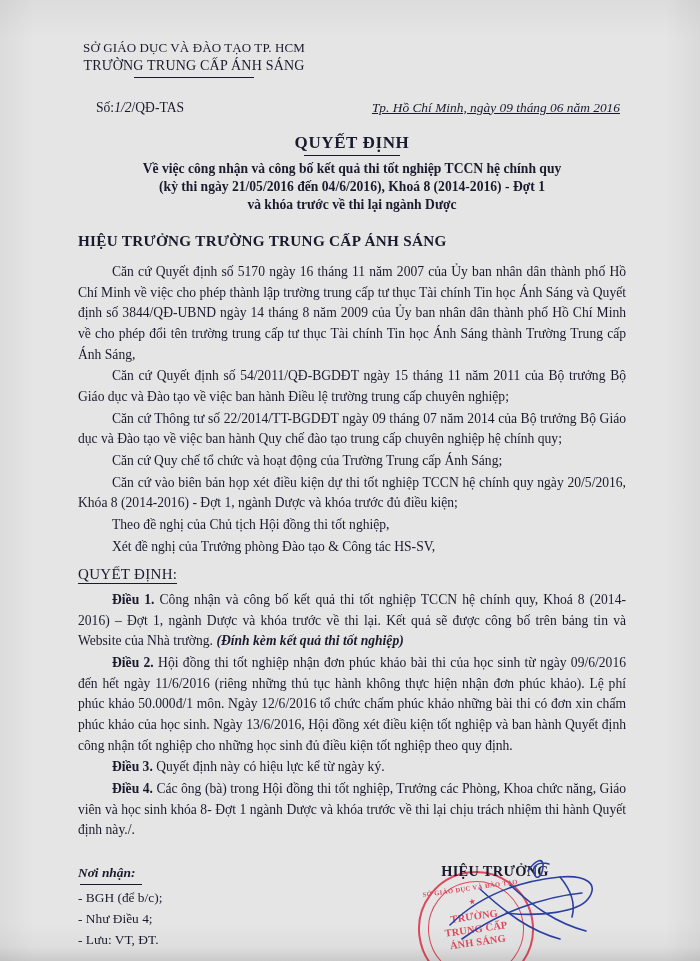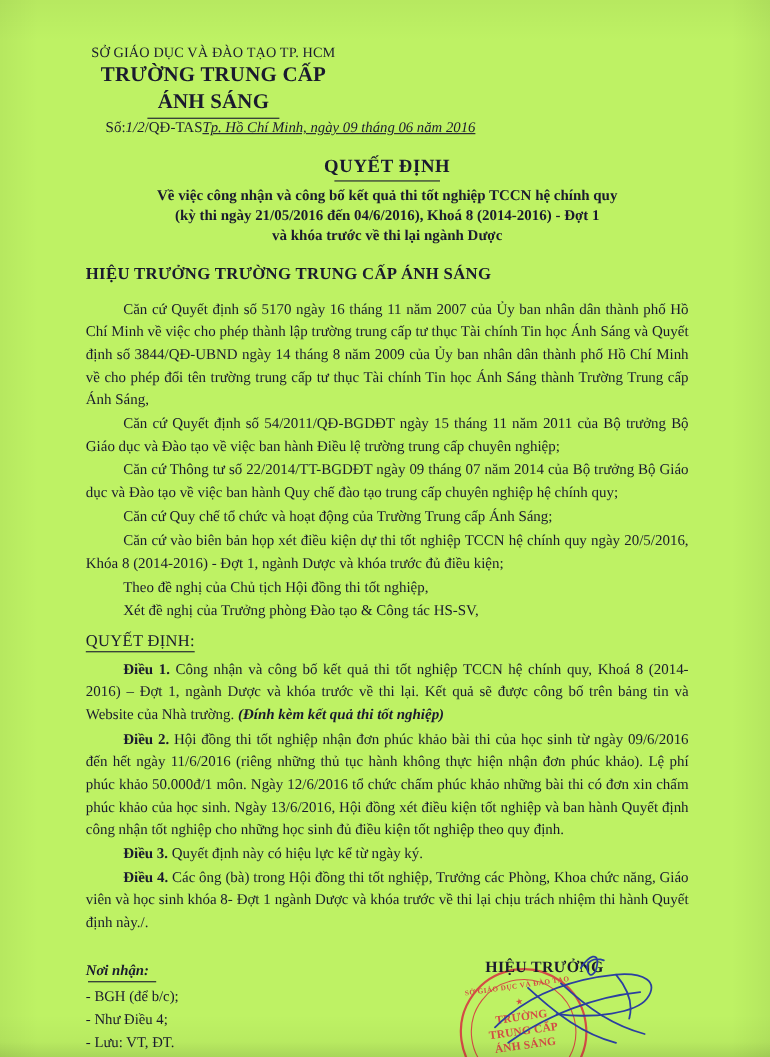--- a/index.html
+++ b/index.html
@@ -11,21 +11,21 @@
     width: 700px;
     height: 961px;
     position: relative;
     font-family: "Liberation Serif", serif;
     color: #1a1a2e;
     overflow: hidden;
   }
   .page {
     position: absolute;
     inset: 0;
-    background: #bef264;
+    background: #e5e5e5;
   }
   
   .page::before {
     content: "";
     position: absolute;
     inset: 0;
     background:
       linear-gradient(to right, rgba(0,0,0,0.045), rgba(0,0,0,0) 5%, rgba(0,0,0,0) 95%, rgba(0,0,0,0.05)),
       linear-gradient(to bottom, rgba(0,0,0,0.04), rgba(0,0,0,0) 4%, rgba(0,0,0,0) 96%, rgba(0,0,0,0.05));
     pointer-events: none;
@@ -45,38 +45,40 @@
     width: 232px;
     text-align: center;
     line-height: 1.28;
   }
   .hdr-right {
     width: 300px;
     text-align: center;
     line-height: 1.3;
   }
   .ln-dept { font-size: 13px; letter-spacing: 0.1px; }
-  .ln-school { font-size: 19px; font-weight: bold; letter-spacing: 0.2px; }
+  .ln-school { font-size: 14px; font-weight: normal; letter-spacing: 0.2px; }
   .ln-nation { font-size: 14.6px; font-weight: bold; letter-spacing: 0.1px; }
   .ln-motto { font-size: 14.2px; font-weight: bold; }
   .underline-short {
     width: 120px;
     height: 1px;
     background: #1a1a2e;
     margin: 2px auto 0 auto;
   }
   .underline-motto {
     width: 168px;
     height: 1px;
     background: #1a1a2e;
     margin: 2px auto 0 auto;
   }
   .numline {
     display: flex;
+    justify-content: space-between;
     align-items: baseline;
+    margin-top: 22px;
   }
   .sonum { font-size: 13.6px; padding-left: 18px; }
   .sonum .handwrite {
     font-family: "Liberation Serif", serif;
     font-style: italic;
   }
   .place-date {
     font-size: 13.4px;
     font-style: italic;
     padding-right: 6px;

